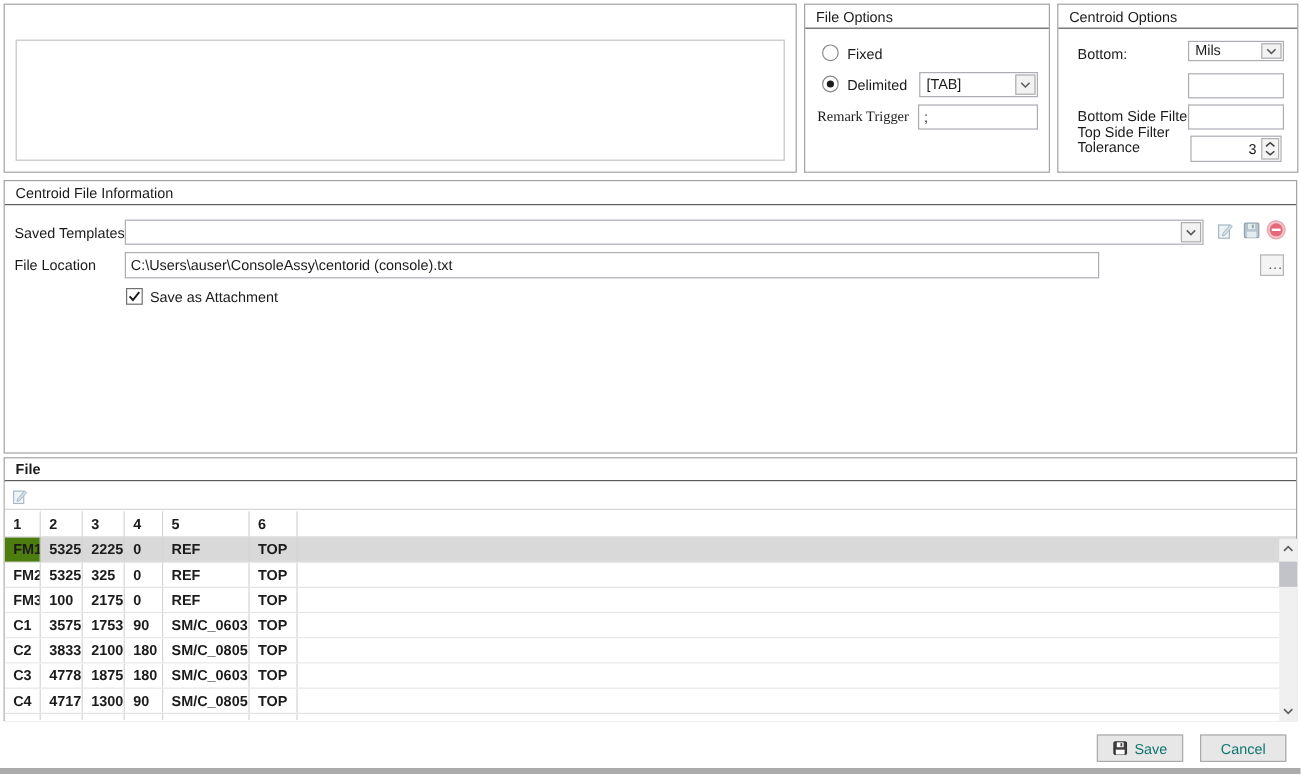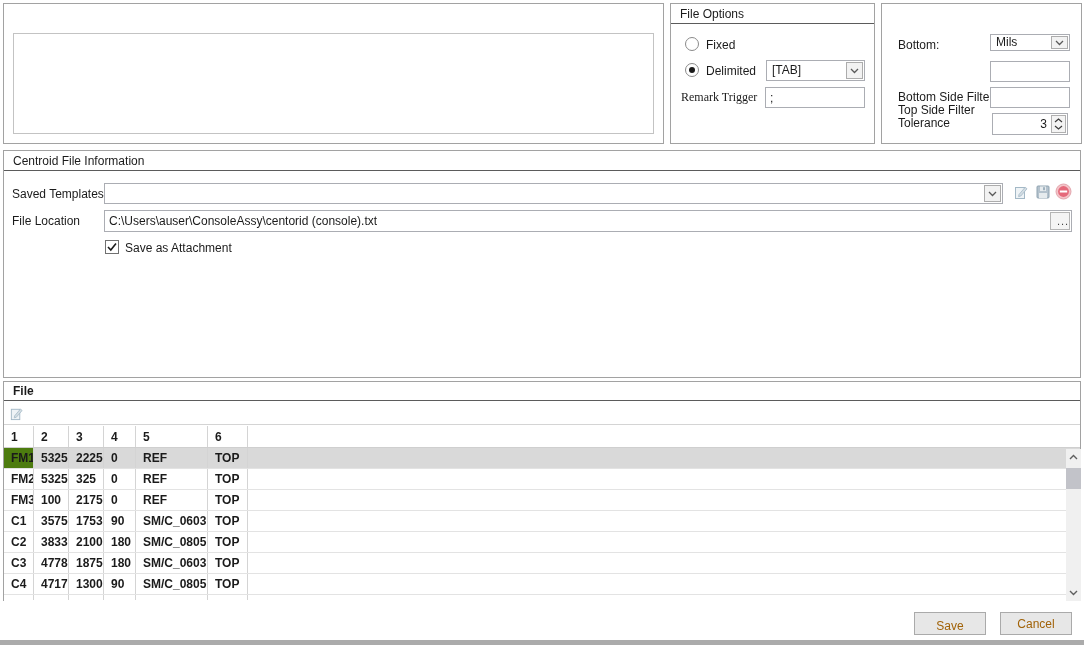--- a/index.html
+++ b/index.html
@@ -41,21 +41,21 @@
   .cell { padding-left:7px; line-height:21px; border-right:1px solid #d4d4d4; overflow:hidden; white-space:nowrap; }
   .trow.hdr .cell { line-height:22px; }
   .cell.c0 { width:30px; } .cell.c1 { width:35px; } .cell.c2 { width:35px; }
   .cell.c3 { width:32px; } .cell.c4 { width:72px; } .cell.c5 { width:40px; }
   .cell.fill { flex:1; border-right:none; }
 
   .vscroll { position:absolute; width:15px; background:#f0f0f0; }
   .vs-btn { position:absolute; left:0; width:15px; height:16px; display:flex; align-items:center; justify-content:center; }
   .vs-thumb { position:absolute; left:0; top:19px; width:15px; height:21px; background:#c2c3c9; }
 
-  .btn { position:absolute; width:72px; height:23px; background:#e7e7e7; border:1px solid #aaaaaa; display:flex; align-items:center; justify-content:center; gap:5px; font-family:"Liberation Sans",sans-serif; font-size:12px; color:#a16207;flex-direction:column; }
+  .btn { position:absolute; width:72px; height:23px; background:#e7e7e7; border:1px solid #aaaaaa; display:flex; align-items:center; justify-content:center; gap:5px; font-family:"Liberation Sans",sans-serif; font-size:12px; color:#0f766e; }
 
   .bottom-strip { position:absolute; left:0; top:640px; width:1084px; height:5px; background:#ababab; }
   svg { display:block; }
 </style>
 </head>
 <body>
 
 <div class="window">
 
   <div class="gbox" style="left:3px; top:3px; width:661px; height:141px;">
@@ -80,20 +80,21 @@
             <path d="M1 1 L4.5 4.5 L8 1" fill="none" stroke="#5a5a5a" stroke-width="1.3"></path>
           </svg>
       </div>
     </div>
 
     <div class="lbl" style="left:10px; top:86px;font-family:Liberation Serif, serif;">Remark Trigger</div>
     <input class="textbox" style="left: 94px; top: 83px; width: 100px; height: 21px;" value=";">
   </div>
 
   <div class="gbox" style="left:881px; top:3px; width:201px; height:141px;">
+    <div class="gbox-title">Centroid Options</div>
 
     <div class="lbl" style="left:16px; top:34px;">Bottom:</div>
     <div class="combo" style="left:108px; top:30px; width:80px; height:17px;">
       <div class="combo-value">Mils</div>
       <div class="combo-btn">
         <svg width="9" height="6" viewBox="0 0 9 6">
             <path d="M1 1 L4.5 4.5 L8 1" fill="none" stroke="#5a5a5a" stroke-width="1.3"></path>
           </svg>
       </div>
     </div>
@@ -145,21 +146,21 @@
     </button>
     <button class="iconbtn" style="left:1050px; top:31px;">
       <svg width="17" height="17" viewBox="0 0 17 17">
         <circle cx="8.5" cy="8.5" r="7.5" fill="#f3c3c8" stroke="#e3a7ae"></circle>
         <circle cx="8.5" cy="8.5" r="5.4" fill="#e5697a"></circle>
         <rect x="4.8" y="7.5" width="7.4" height="2" fill="#ffffff"></rect>
       </svg>
     </button>
 
     <div class="lbl" style="left:8px; top:63px;">File Location</div>
-    <input class="textbox" style="left: 100px; top: 59px; width: 968px; height: 22px; padding-right: 24px;" value="C:\Users\auser\ConsoleAssy\centorid (console).txt">
+    <input class="textbox" style="left: 100px; top: 59px; width: 812px; height: 22px; padding-right: 24px;" value="C:\Users\auser\ConsoleAssy\centorid (console).txt">
     <button class="browse-btn" style="left:1046px; top:61px;">...</button>
 
     <div class="checkbox" id="attach-checkbox" style="left:101px; top:89px;">
       <svg width="12" height="12" viewBox="0 0 12 12" style="margin: 0px; display: block;">
         <path d="M2 6 L4.8 9 L10 2.5" fill="none" stroke="#1b1b1b" stroke-width="1.6"></path>
       </svg>
     </div>
     <div class="lbl" style="left:121px; top:90px;">Save as Attachment</div>
   </div>
 

